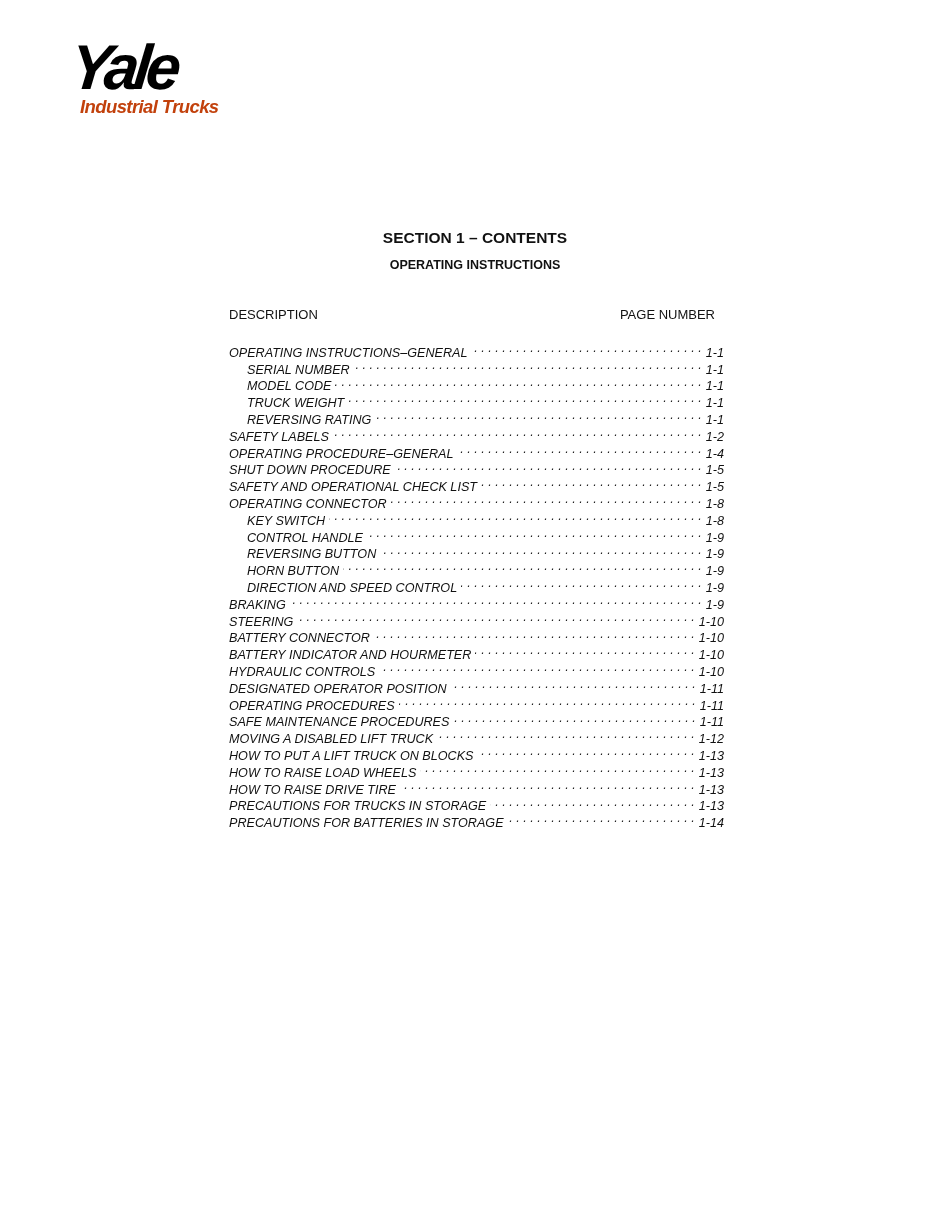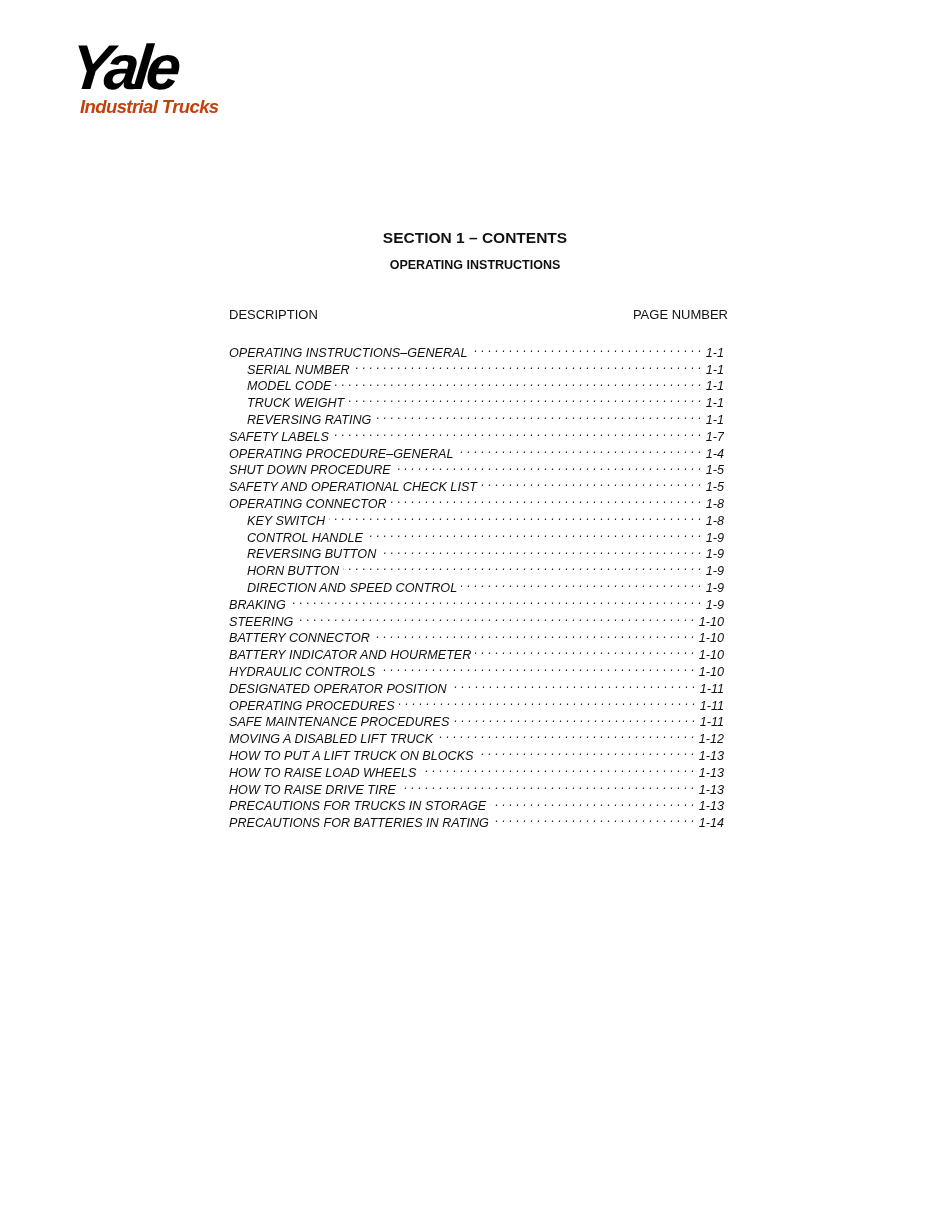--- a/index.html
+++ b/index.html
@@ -70,21 +70,21 @@
       line-height: 15px;
     }
     .col-head {
       position: absolute;
       top: 307px;
       font-weight: normal;
       font-size: 13px;
       line-height: 15px;
     }
     .col-head.left { left: 229px; }
-    .col-head.right { right: 207px; text-align: right; }
+    .col-head.right { right: 220px; text-align: right; }
 
     .toc {
       position: absolute;
       left: 229px;
       top: 340px;
       width: 495px;
       margin: 0;
       padding: 0;
       list-style: none;
     }
@@ -156,21 +156,21 @@
       <span class="toc-page">1-1</span>
     </li>
     <li class="toc-row sub">
       <span class="toc-label">REVERSING RATING</span>
       <span class="toc-leader"></span>
       <span class="toc-page">1-1</span>
     </li>
     <li class="toc-row">
       <span class="toc-label">SAFETY LABELS</span>
       <span class="toc-leader"></span>
-      <span class="toc-page">1-7</span>
+      <span class="toc-page">1-2</span>
     </li>
     <li class="toc-row">
       <span class="toc-label">OPERATING PROCEDURE–GENERAL</span>
       <span class="toc-leader"></span>
       <span class="toc-page">1-4</span>
     </li>
     <li class="toc-row">
       <span class="toc-label">SHUT DOWN PROCEDURE</span>
       <span class="toc-leader"></span>
       <span class="toc-page">1-5</span>
@@ -269,17 +269,17 @@
       <span class="toc-label">HOW TO RAISE DRIVE TIRE</span>
       <span class="toc-leader"></span>
       <span class="toc-page">1-13</span>
     </li>
     <li class="toc-row">
       <span class="toc-label">PRECAUTIONS FOR TRUCKS IN STORAGE</span>
       <span class="toc-leader"></span>
       <span class="toc-page">1-13</span>
     </li>
     <li class="toc-row">
-      <span class="toc-label">PRECAUTIONS FOR BATTERIES IN RATING</span>
+      <span class="toc-label">PRECAUTIONS FOR BATTERIES IN STORAGE</span>
       <span class="toc-leader"></span>
       <span class="toc-page">1-14</span>
     </li>
   </ul>
 
 </body></html>

